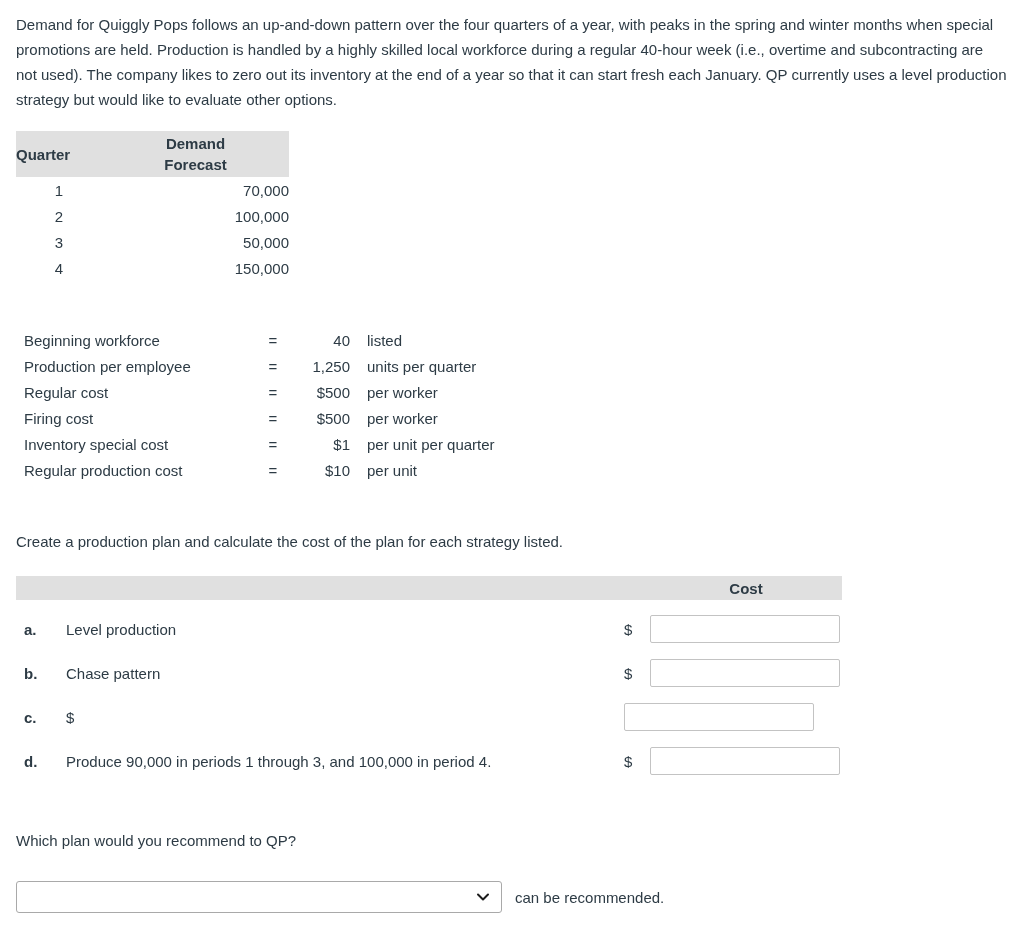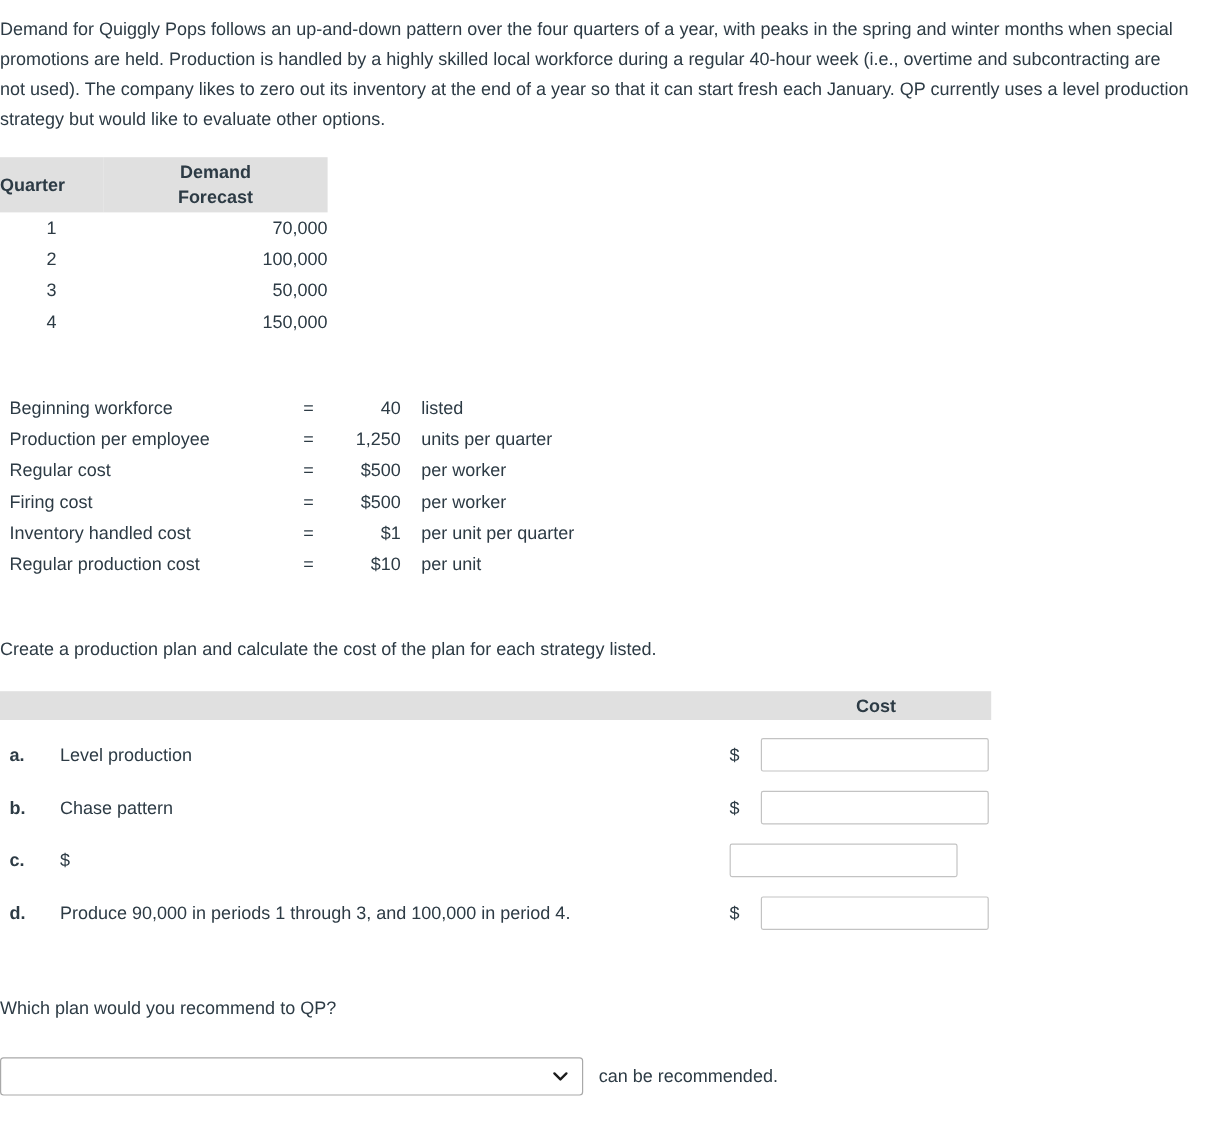--- a/index.html
+++ b/index.html
@@ -9,21 +9,21 @@
   }
   body {
     width: 1024px;
     height: 942px;
     font-family: "Liberation Sans", sans-serif;
     font-size: 15px;
     color: #2d3b45;
     overflow: hidden;
   }
   .page {
-    padding: 12px 16px 0 0;
+    padding: 12px 16px 0 16px;
     box-sizing: border-box;
     width: 1024px;
   }
 
   
   .intro {
     margin: 0;
     width: 992px;
     line-height: 25px;
   }
@@ -219,21 +219,21 @@
       <span class="param-value">$500</span>
       <span class="param-unit">per worker</span>
     </div>
     <div class="param-row">
       <span class="param-label">Firing cost</span>
       <span class="param-eq">=</span>
       <span class="param-value">$500</span>
       <span class="param-unit">per worker</span>
     </div>
     <div class="param-row">
-      <span class="param-label">Inventory handled cost</span>
+      <span class="param-label">Inventory special cost</span>
       <span class="param-eq">=</span>
       <span class="param-value">$1</span>
       <span class="param-unit">per unit per quarter</span>
     </div>
     <div class="param-row">
       <span class="param-label">Regular production cost</span>
       <span class="param-eq">=</span>
       <span class="param-value">$10</span>
       <span class="param-unit">per unit</span>
     </div>

